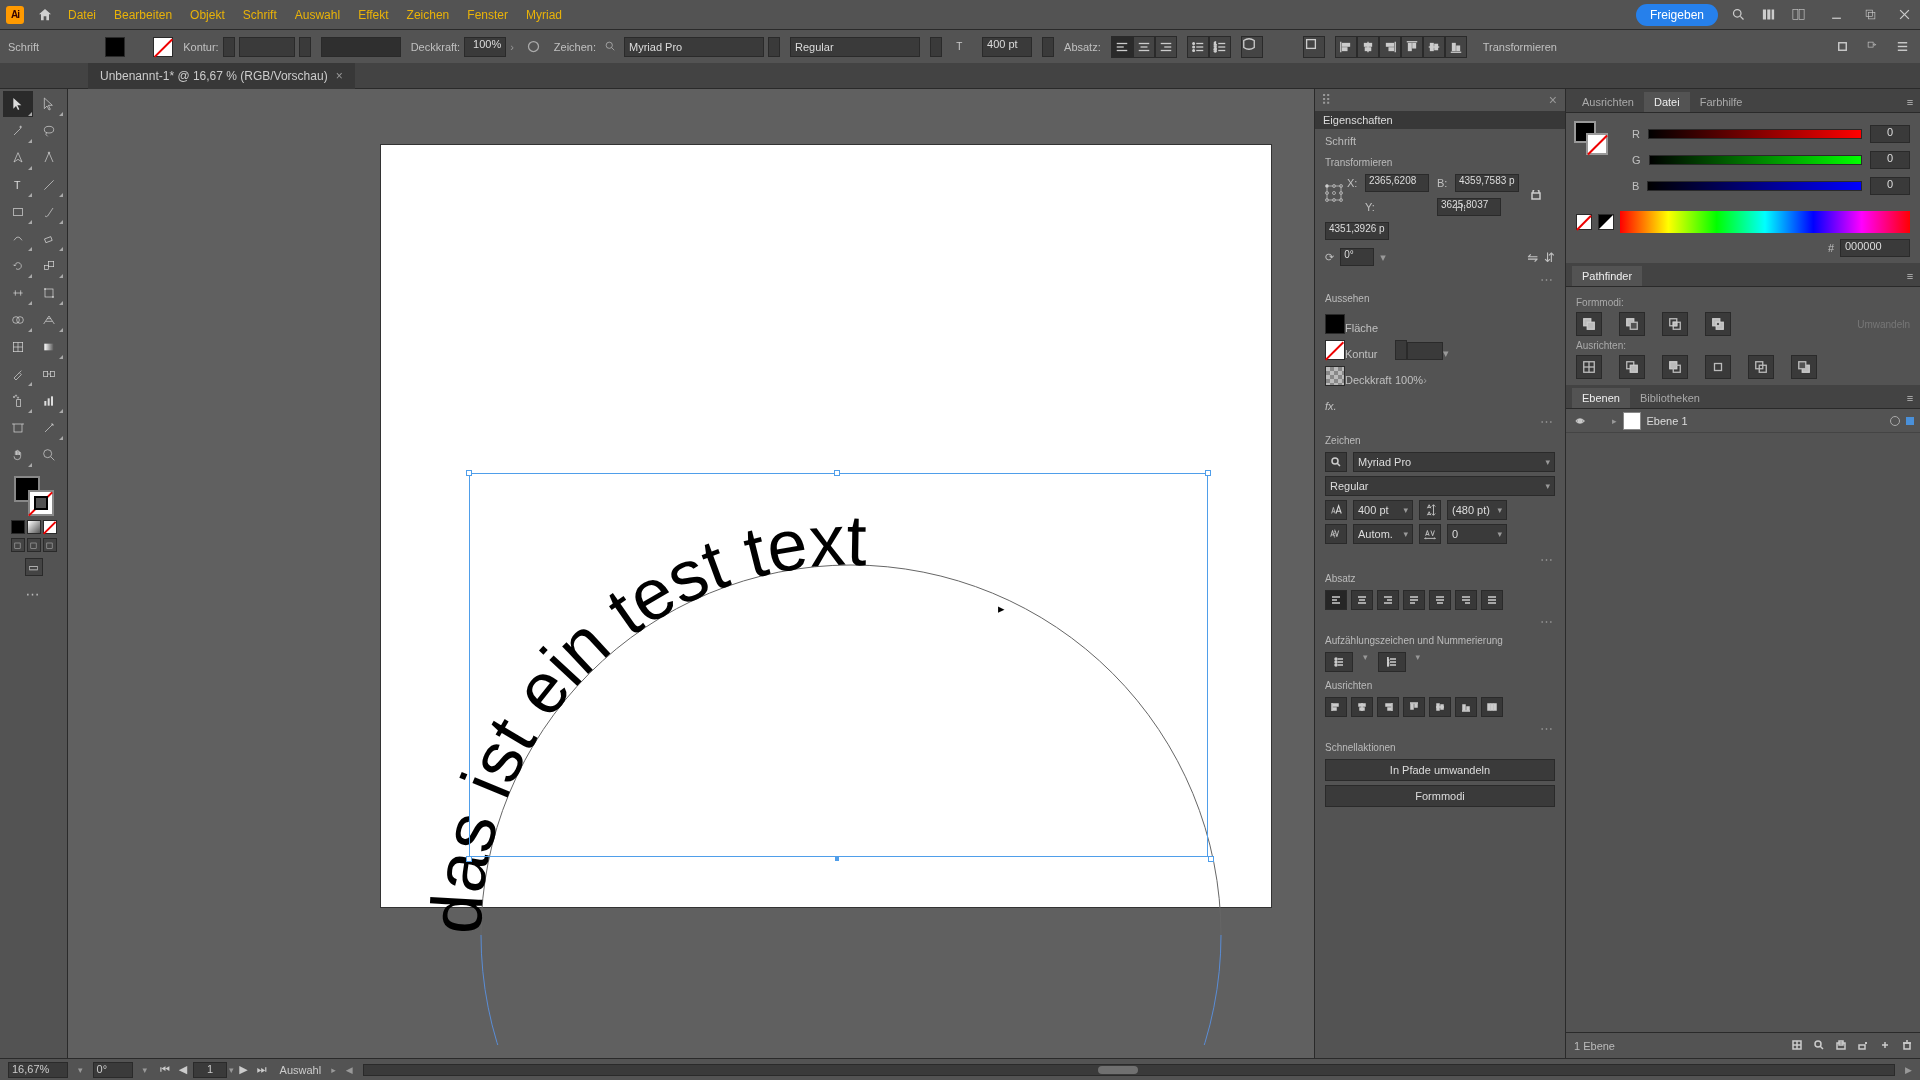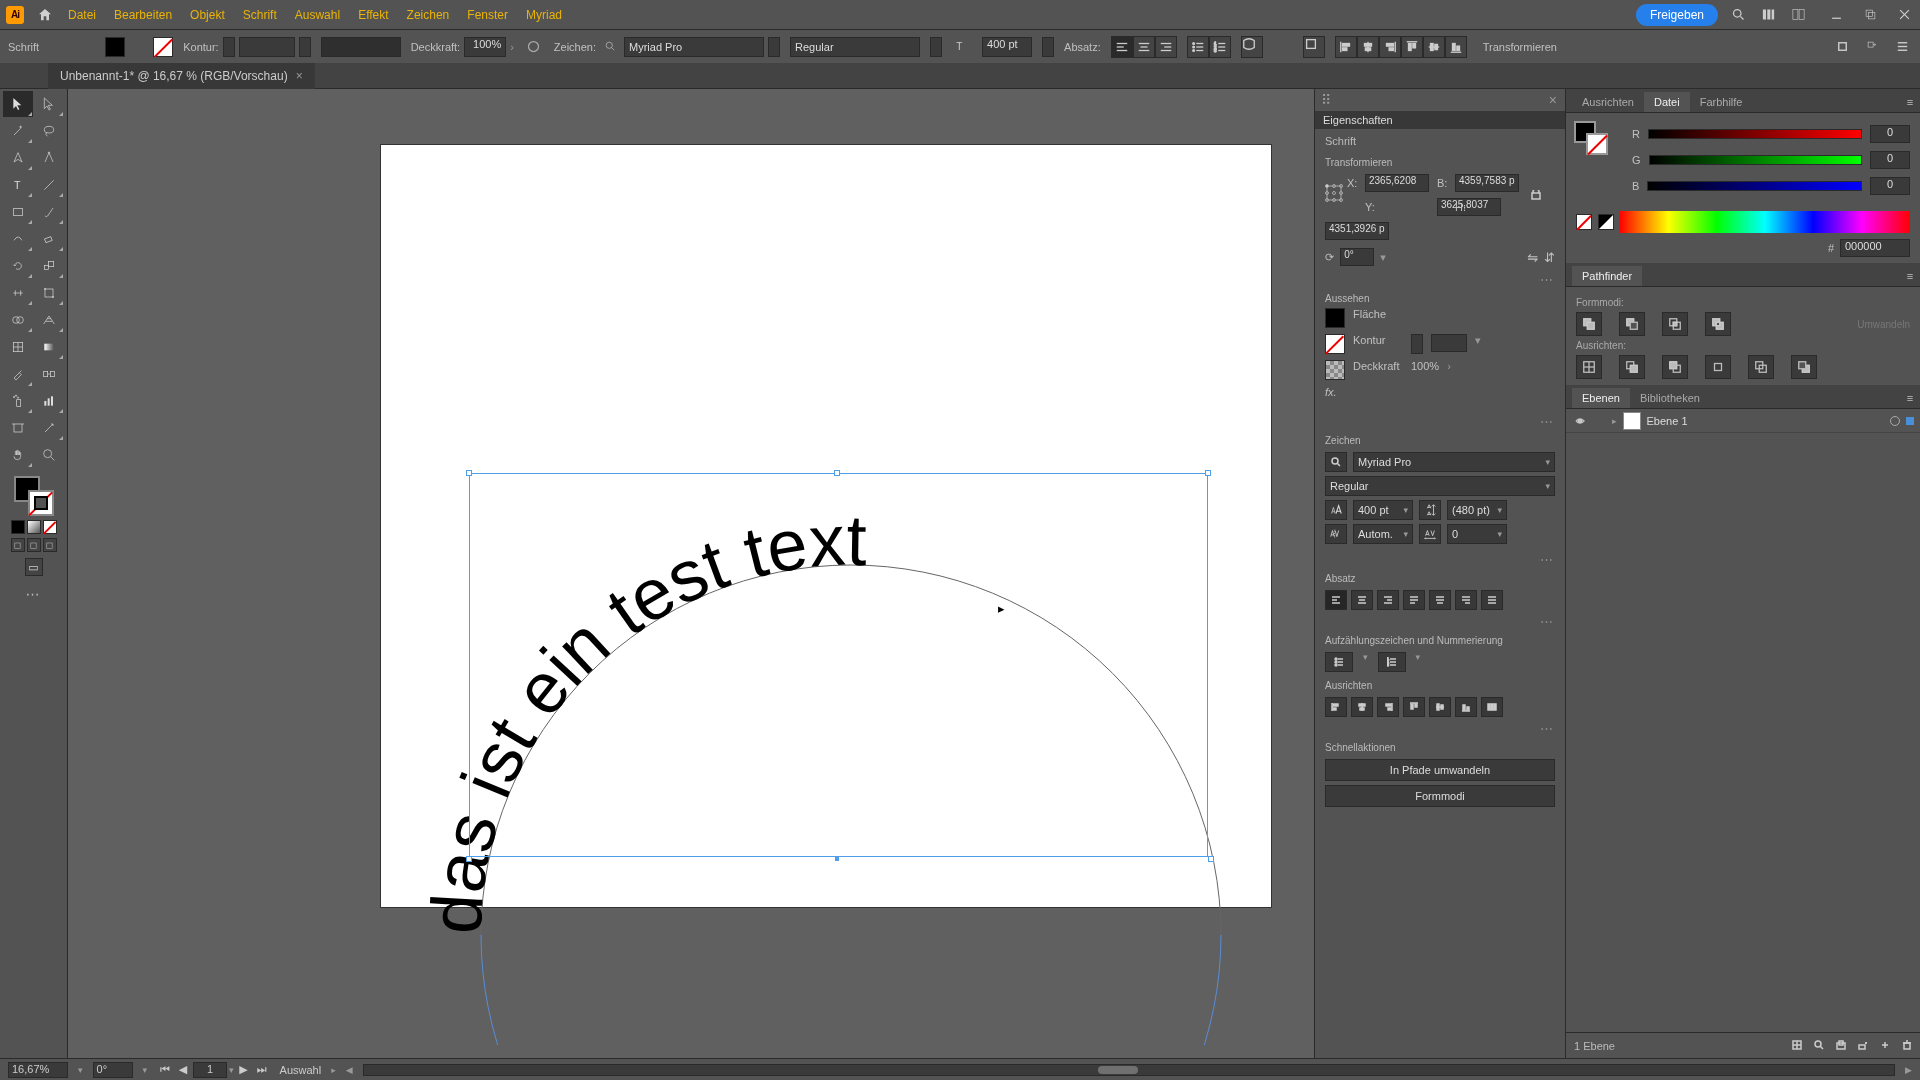--- a/index.html
+++ b/index.html
@@ -29,21 +29,21 @@
 .small-drop { width: 12px; height: 20px; background: #3a3a3a; border: 1px solid #2a2a2a; display: inline-block; }
 .font-field { width: 140px; height: 20px; background: #3a3a3a; border: 1px solid #2a2a2a; color: #ddd; padding: 0 4px; display:flex; align-items:center; }
 .style-field { width: 130px; height: 20px; background: #3a3a3a; border: 1px solid #2a2a2a; color: #ddd; padding: 0 4px; display:flex; align-items:center; }
 .btn-grp { display: flex; gap: 0; }
 .btn-grp .mini { width: 22px; height: 22px; border: 1px solid #2a2a2a; background: #444; display:flex; align-items:center; justify-content:center; }
 .btn-grp .mini.active { background: #2a2a2a; }
 .transform-label { margin-left: 6px; }
 .optbar-right { position: absolute; right: 8px; display: flex; gap: 10px; align-items: center; }
 
 
-.doctabs { height: 26px; background: #434343; border-bottom: 1px solid #2a2a2a; display:flex; align-items:center; padding-left: 48px; }
+.doctabs { height: 26px; background: #434343; border-bottom: 1px solid #2a2a2a; display:flex; align-items:center; padding-left: 88px; }
 .doctab { height: 26px; background: #383838; padding: 0 12px; display:flex; align-items:center; gap: 8px; font-size: 12px; color:#ccc; }
 .doctab .close { font-size: 12px; color:#999; }
 
 
 .main { position: absolute; top: 89px; bottom: 22px; left: 0; right: 0; display: flex; }
 
 
 .toolbox { width: 68px; background: #535353; border-right: 1px solid #2a2a2a; display: flex; flex-direction: column; align-items: center; padding-top: 2px; }
 .tool-grid { display: grid; grid-template-columns: 30px 30px; grid-auto-rows: 26px; gap: 1px; }
 .tool { width: 30px; height: 26px; display: flex; align-items: center; justify-content: center; color: #ddd; position: relative; }
@@ -79,21 +79,21 @@
 .panel-title { background:#383838; padding: 3px 8px; font-size:11px; color:#ddd; }
 .panel-sub { padding: 6px 10px; font-size: 11px; color:#bbb; }
 .section-label { color:#bbb; font-size:10px; padding:4px 10px 2px; }
 .transform-grid { display:grid; grid-template-columns: 18px 14px 68px 14px 68px 18px; grid-auto-rows:22px; align-items:center; gap:2px 4px; padding:2px 10px 4px; }
 .transform-grid .ref { grid-row: 1 / span 2; }
 .transform-grid .lk { grid-row: 1 / span 2; grid-column: 6; display:flex; align-items:center; justify-content:center;}
 .num-in { height:18px; background:#3a3a3a; border:1px solid #2a2a2a; color:#ddd; padding:0 3px; font-size:10px; width:64px;}
 .rot-row { display:flex; align-items:center; gap:6px; padding: 2px 10px 6px;}
 .more-dots { text-align:right; padding:0 10px 2px; color:#999; font-size:13px; letter-spacing:2px;}
 .appearance { padding: 2px 10px; }
-.app-row { display:flex; align-items:flex-start; gap:8px; height:26px; }
+.app-row { display:flex; align-items:flex-end; height:26px; }
 .app-sw { width:20px; height:20px; border:1px solid #2a2a2a; position:relative;}
 .app-sw.black { background:#000;}
 .app-sw.none { background:#fff;}
 .app-sw.none::after{content:"";position:absolute;width:140%;height:2px;background:#e00;top:50%;left:-20%;transform:rotate(-45deg);}
 .app-sw.op { background: repeating-conic-gradient(#888 0 25%, #bbb 0 50%) 0 0/8px 8px;}
 .app-label { flex:0 0 50px;}
 .link-chev { color:#999; }
 .char-block { padding: 4px 10px; }
 .char-row { display:flex; gap:6px; align-items:center; margin-bottom:4px;}
 .char-in { flex:1; height:20px; background:#3a3a3a; border:1px solid #2a2a2a; color:#ddd; padding:0 4px; font-size:11px; display:flex; align-items:center; justify-content:space-between;}

